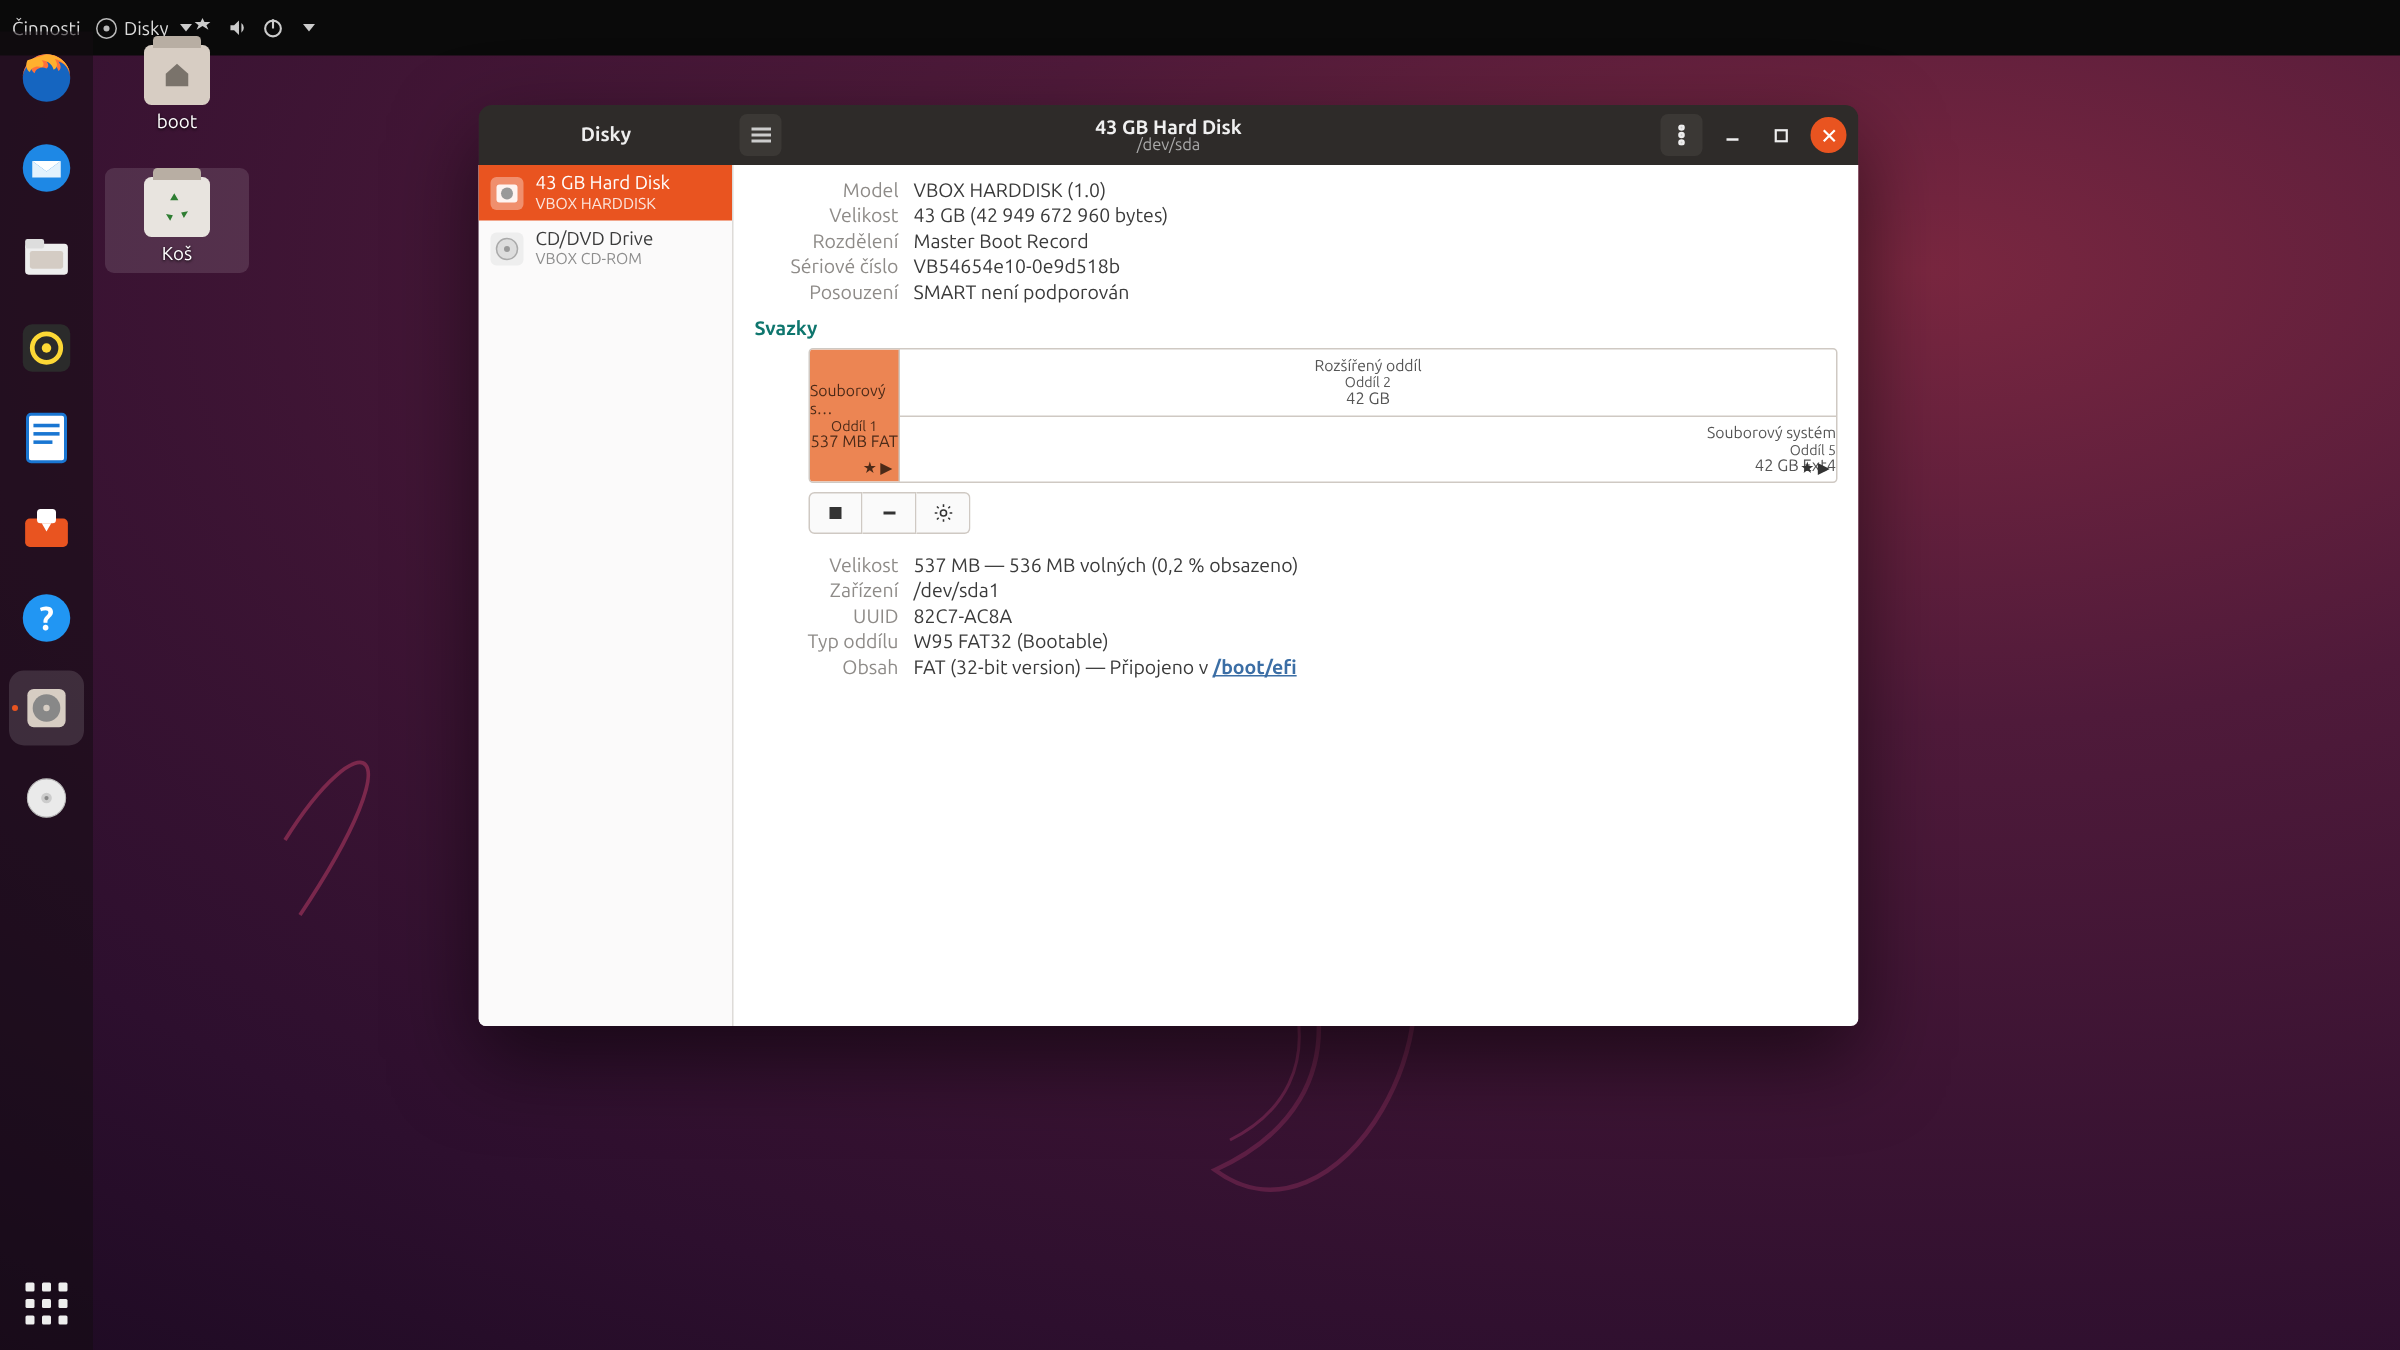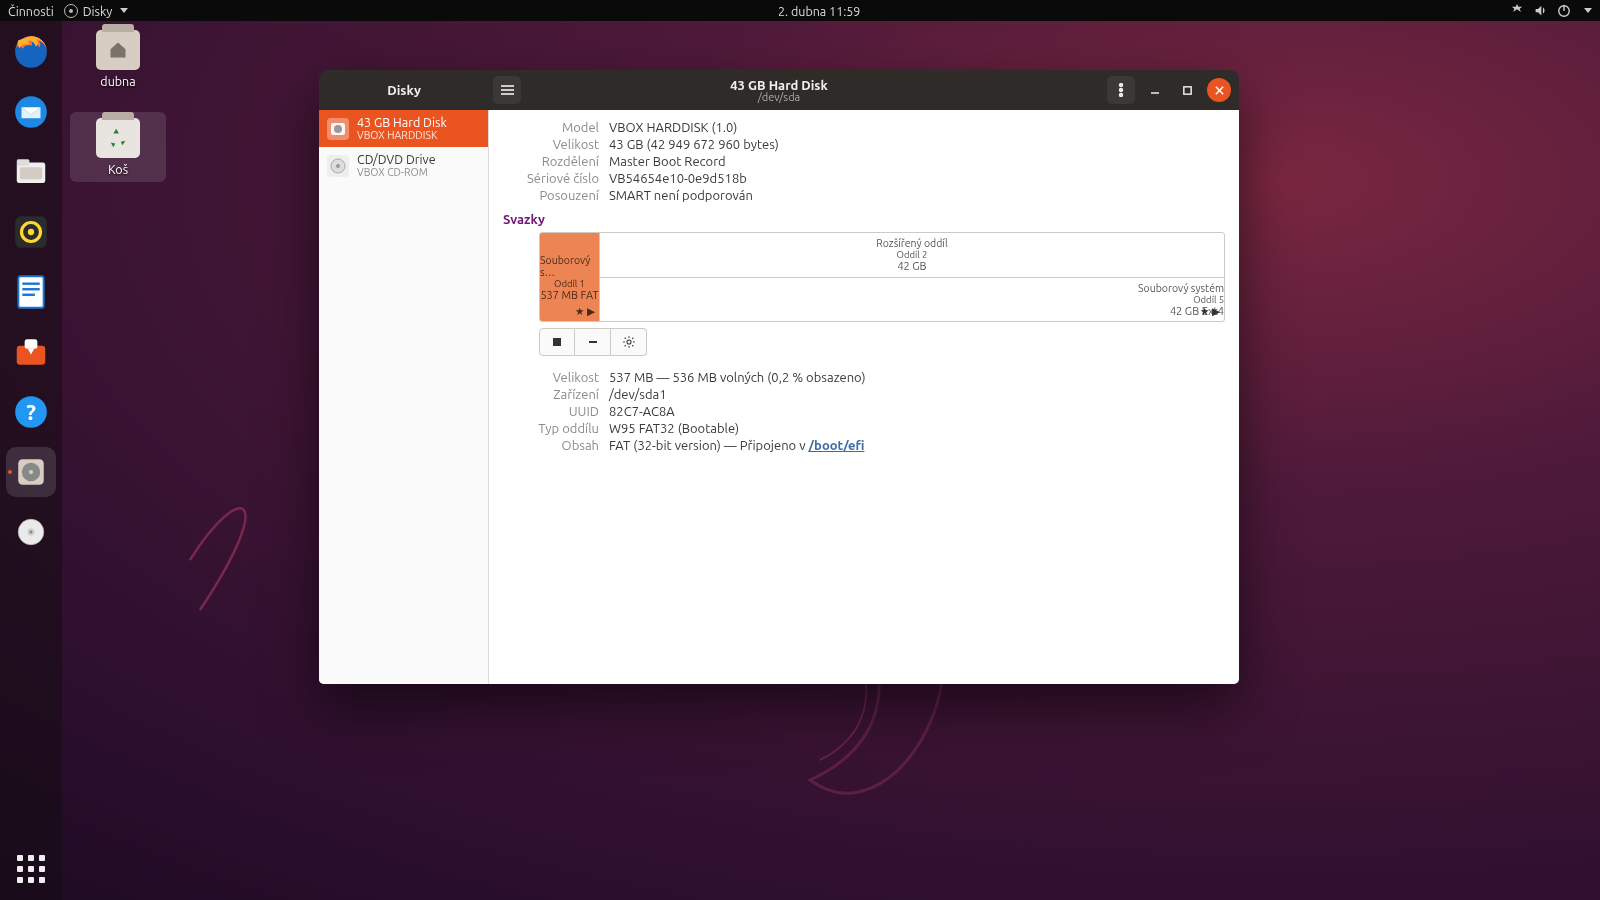--- a/index.html
+++ b/index.html
@@ -6,21 +6,21 @@
   body {
     width: 1600px; height: 900px;
     font-family: Ubuntu, "Segoe UI", sans-serif;
     background: radial-gradient(ellipse 140% 120% at 80% 20%, #7a2740 0%, #4f1a3a 28%, #2d0f2e 70%, #14081c 100%);
     overflow: hidden; color: #eee;
     position: relative;
   }
   .wallpaper-scribble { position:absolute; left:160px; top:420px; right:0; bottom:0; pointer-events:none; opacity:.55; }
   
   .topbar {
-    height: 21px; background:#0a0a0a; color:#dcdcdc;
+    height: 37px; background:#0a0a0a; color:#dcdcdc;
     display:flex; align-items:center; font-size:12.5px; padding:0 8px;
   }
   .topbar .left, .topbar .right { display:flex; align-items:center; gap:10px; }
   .topbar .center { flex:1; text-align:center; }
   .topbar .app-menu { display:flex; align-items:center; gap:5px; }
   .disk-glyph-sm { width:14px;height:14px;border-radius:50%;border:1.5px solid #bbb; position:relative; }
   .disk-glyph-sm::after{content:"";position:absolute;inset:4px;border-radius:50%;background:#bbb;}
   .topbar svg { fill:#ccc; }
   .tri-down{width:0;height:0;border-left:4px solid transparent;border-right:4px solid transparent;border-top:5px solid #ccc;margin-left:3px;}
   
@@ -70,21 +70,21 @@
   .dev.sel .icon{background:rgba(255,255,255,.35);}
   .dev .labels{display:flex;flex-direction:column;line-height:1.1;}
   .dev .sub{font-size:10.5px;opacity:.85;}
   .dev:not(.sel){color:#3b3b3b;}
   .dev:not(.sel) .sub{color:#7a7a7a;}
   
   .main{flex:1;padding:10px 14px 14px 14px;color:#3a3a3a;font-size:13px;overflow:auto;}
   .props{display:grid;grid-template-columns:96px 1fr;row-gap:3px;column-gap:10px;margin-bottom:10px;}
   .props .k{color:#8e8b88;text-align:right;}
   .props .v{color:#3a3a3a;}
-  .section-h{font-weight:700;color:#701a75;margin:6px 0 6px 0;}
+  .section-h{font-weight:700;color:#0f766e;margin:6px 0 6px 0;}
   
   .voltable{border:1px solid #cfc9c3;border-radius:3px;overflow:hidden;margin:0 0 0 36px;}
   .volrow{display:flex;}
   .cell{display:flex;flex-direction:column;align-items:center;justify-content:center;font-size:10.5px;color:#555;position:relative;}
   .cell .l1{font-size:10.5px;}
   .cell .l2{font-size:9.5px;}
   .cell .l3{font-size:11px;}
   .p1{width:60px;background:#ec8553;color:#4b2a18;border-right:1px solid #cfc9c3;}
   .p1rowspan{height:88px;}
   .ext{flex:1;border-bottom:1px solid #cfc9c3;height:50px;}
@@ -112,21 +112,20 @@
 
 <div class="topbar">
   <div class="left">
     <span>Činnosti</span>
     <span class="app-menu">
       <span class="disk-glyph-sm"></span>
       <span>Disky</span>
       <span class="tri-down"></span>
     </span>
   </div>
-  <div class="center">2. dubna  11:59</div>
   <div class="right">
     <svg width="14" height="14" viewBox="0 0 16 16">
         <path d="M8 0l1.5 3H14l-3 2.5L12.5 9 8 6 3.5 9 5 5.5 2 3h4.5z"></path>
       </svg>
     <svg width="13" height="13" viewBox="0 0 16 16">
         <path d="M2 6h3l4-4v12l-4-4H2zM11 4a5 5 0 010 8z"></path>
       </svg>
     <svg width="14" height="14" viewBox="0 0 16 16">
         <circle cx="8" cy="8" r="6" fill="none" stroke="#ccc" stroke-width="1.6"></circle>
         <rect x="7.2" y="1" width="1.6" height="7" fill="#ccc"></rect>
@@ -216,21 +215,21 @@
       <span></span>
     </div>
 </div>
 
 <div class="desk-icon" style="left:70px;top:30px;">
   <div class="box">
       <svg width="20" height="20" viewBox="0 0 24 24">
         <path d="M3 11l9-8 9 8v10H3z" fill="#7a736b"></path>
       </svg>
     </div>
-  <span>dubna</span>
+  <span>boot</span>
 </div>
 <div class="desk-icon sel" style="left:70px;top:112px;">
   <div class="box" style="background:#e8e4df;">
       <svg width="22" height="22" viewBox="0 0 24 24">
         <path d="M7 7l3-5 3 5zM4 17l5 1-2 4zM20 15l-3 5-2-4z" fill="#2e7d32"></path>
       </svg>
     </div>
   <span>Koš</span>
 </div>
 

